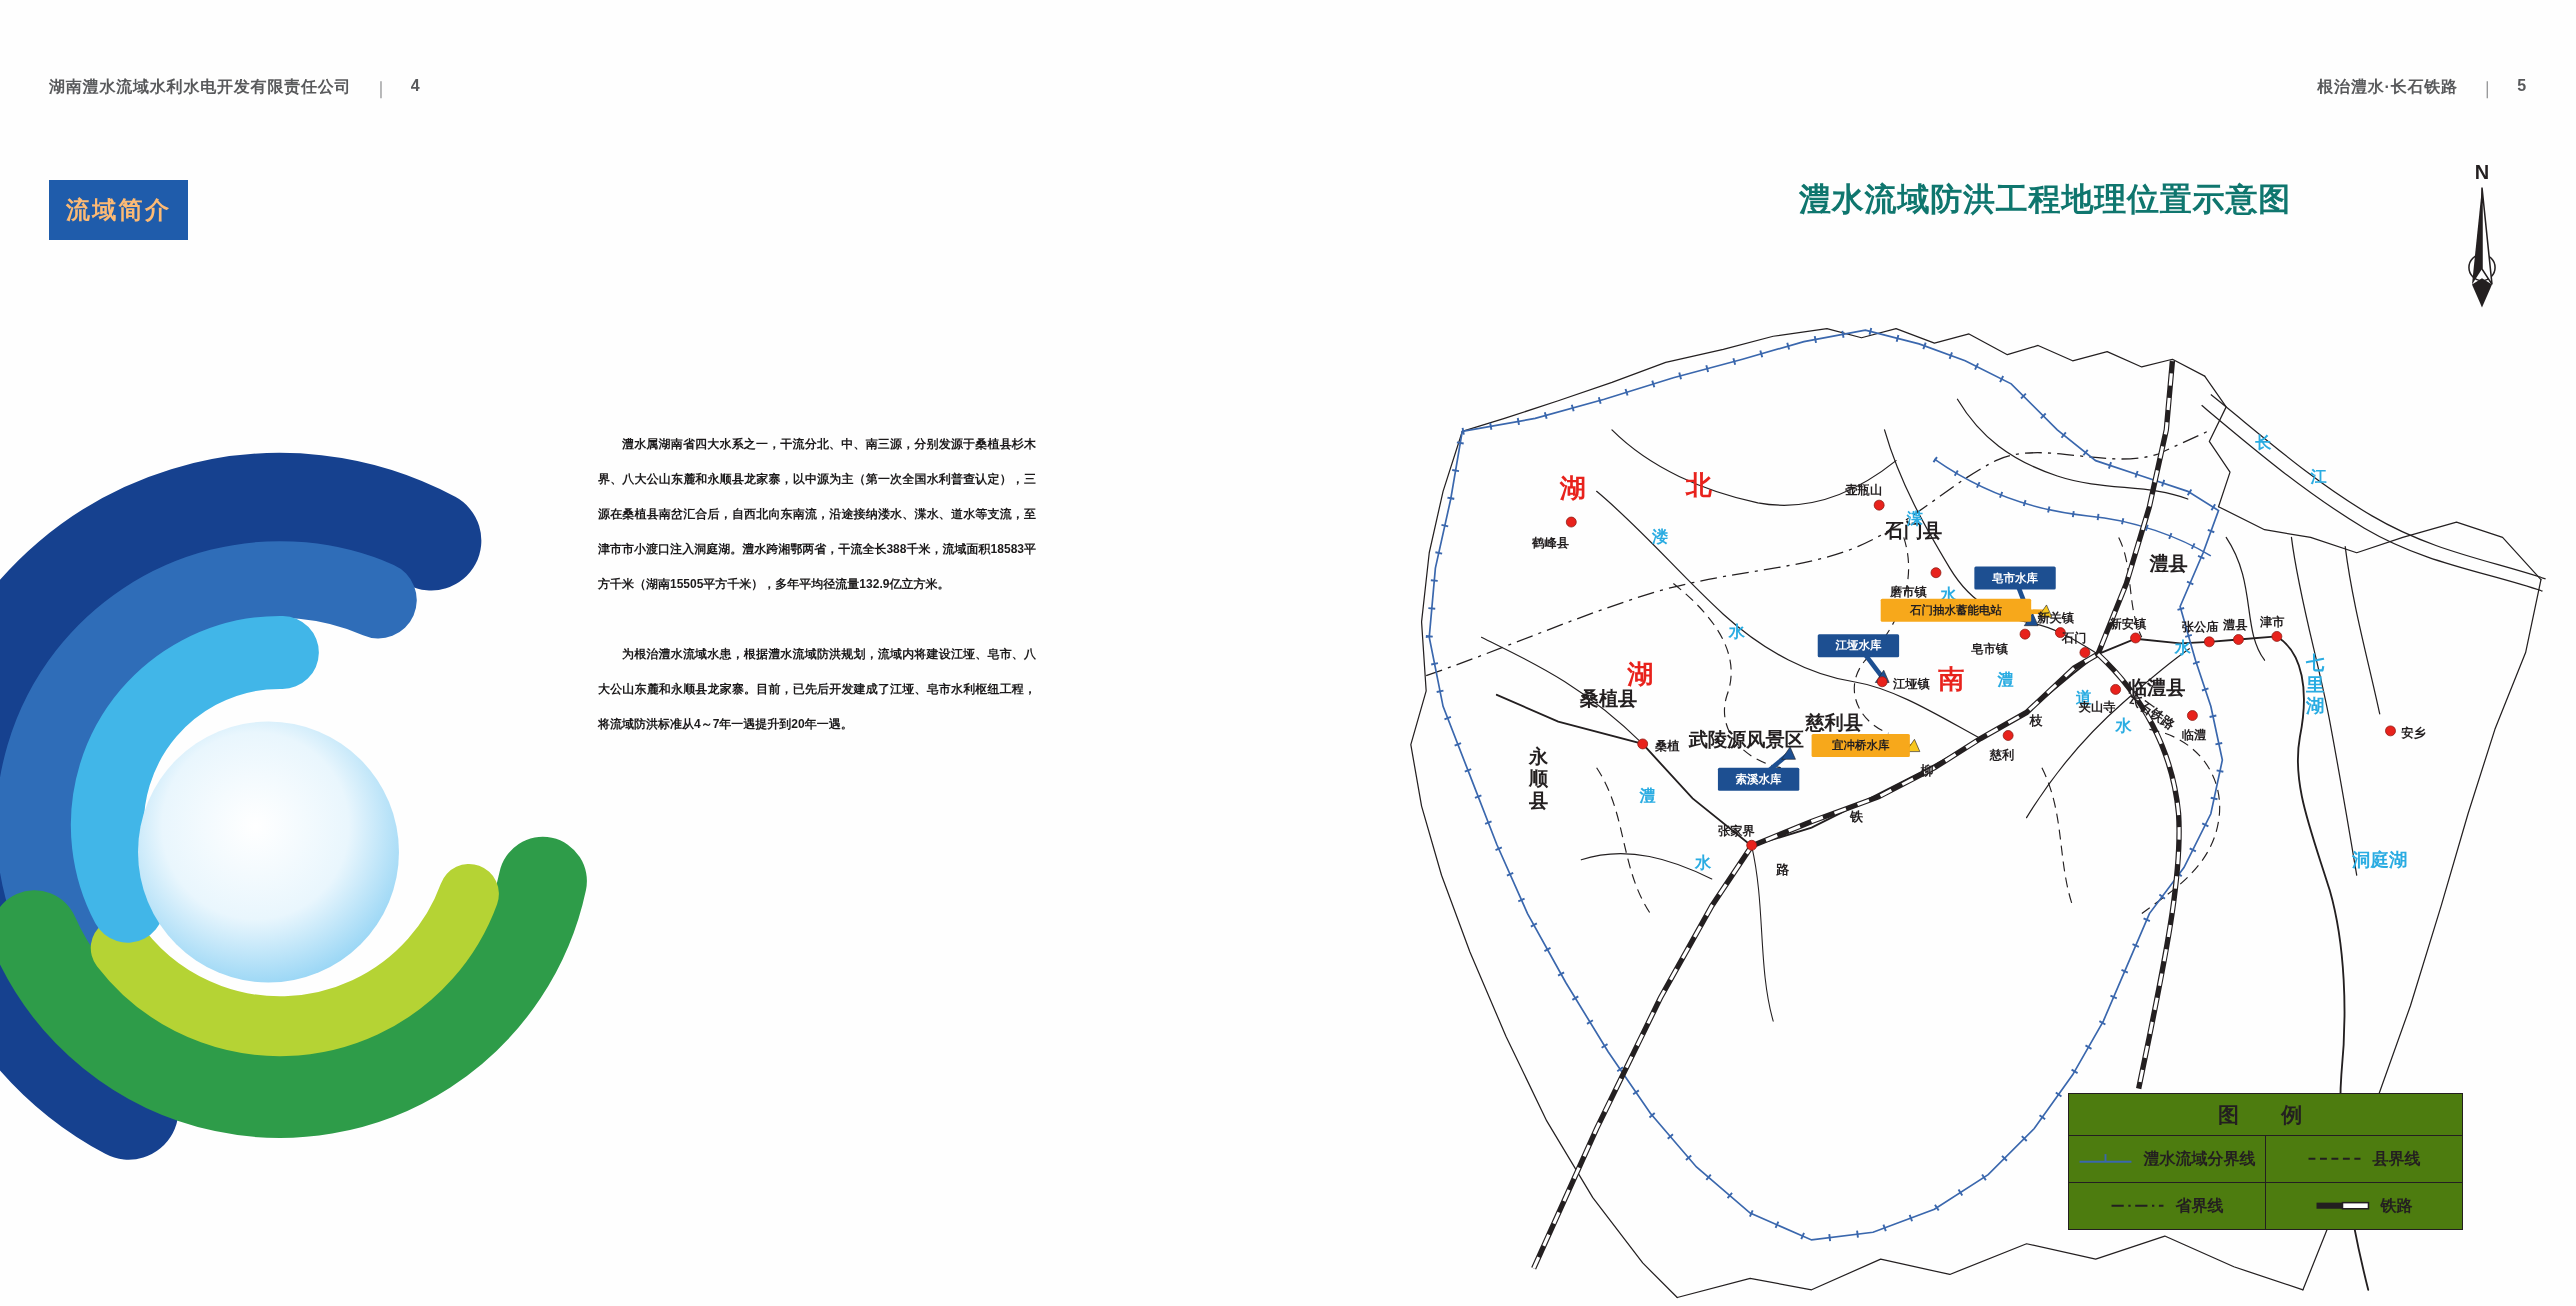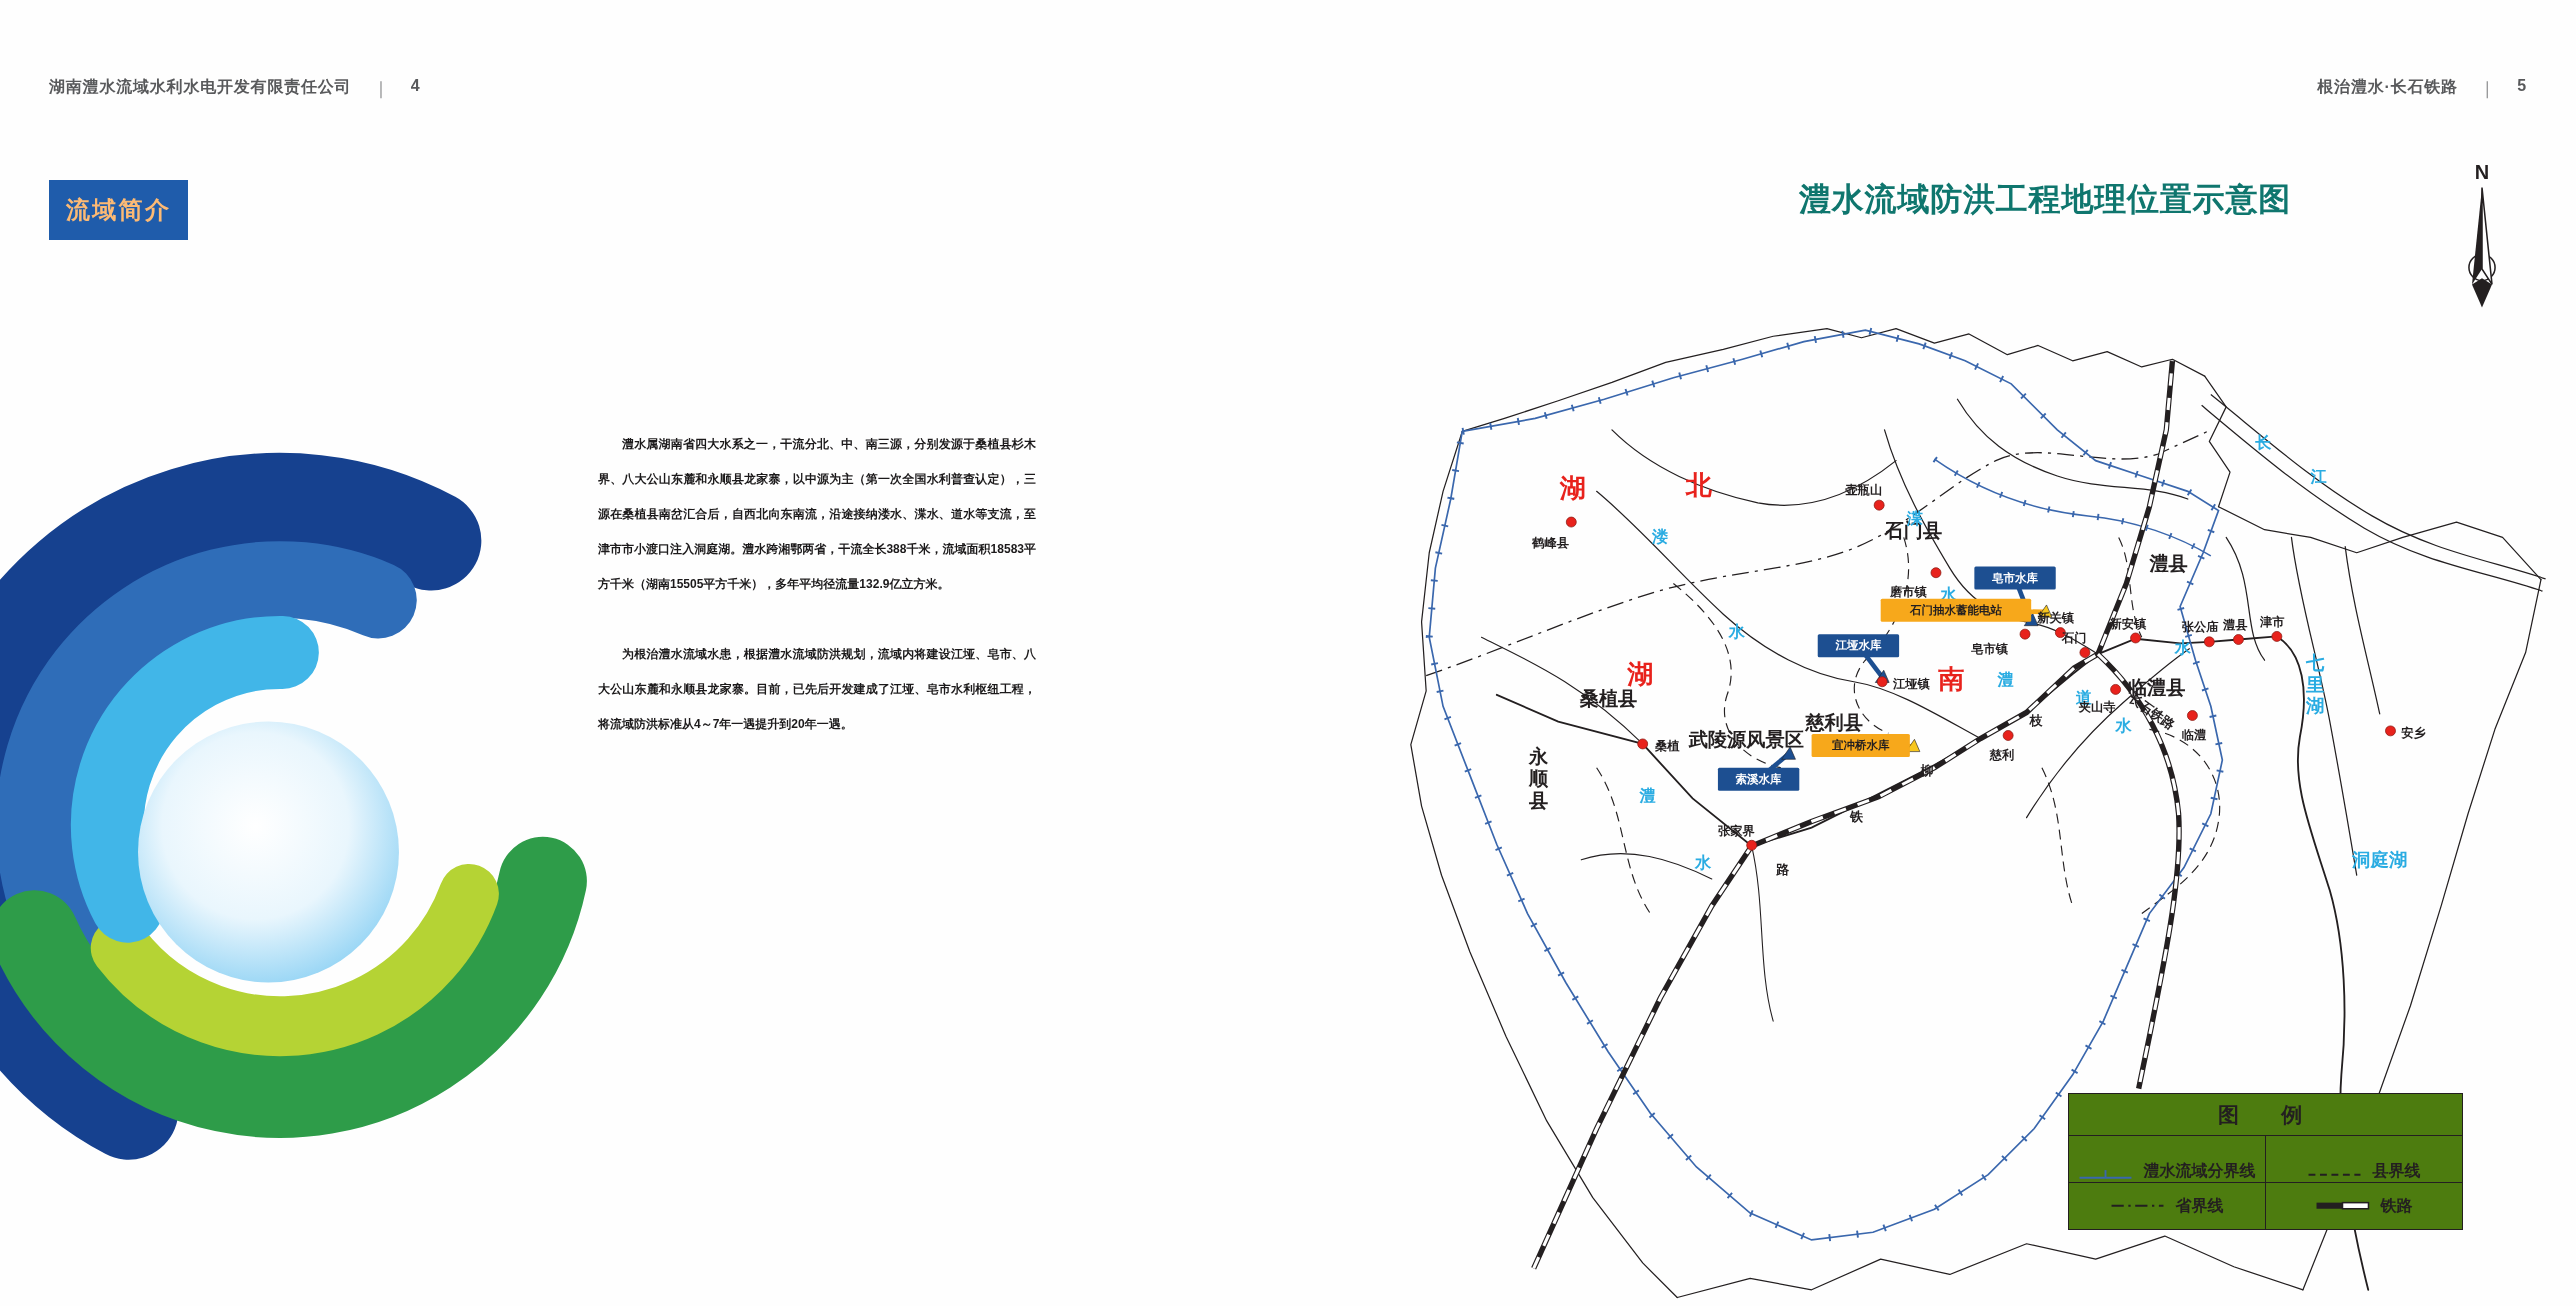--- a/index.html
+++ b/index.html
@@ -25,21 +25,21 @@
   .compass{position:absolute;left:2455px;top:161px;width:54px;height:146px;text-align:center;}
   .compass .n{color:#231f20;font-size:20px;font-weight:bold;display:block;margin-bottom:1.5px;}
   
   .legend{position:absolute;left:2068px;top:1093px;width:393px;background:#4d7c0f;
           border:1.5px solid #231f20;color:#231f20;}
   .legend .ltitle{height:41px;line-height:41px;text-align:center;font-size:21px;font-weight:bold;
           border-bottom:1.5px solid #231f20;letter-spacing:10.7px;}
   .lgrid{display:grid;grid-template-columns:1fr 1fr;}
   .lcell{height:46px;display:flex;align-items:center;justify-content:center;gap:10.7px;
          font-size:16px;font-weight:bold;}
-  .lcell.b{border-bottom:1.5px solid #231f20;align-items:flex-end;}
+  .lcell.b{border-bottom:1.5px solid #231f20;}
   .lcell.r{border-right:1.5px solid #231f20;}
   
   svg text{font-family:"Liberation Sans","DejaVu Sans",sans-serif;}
   .prov{fill:#e8221c;font-size:34px;font-weight:bold;}
   .county{fill:#231f20;font-size:25px;font-weight:bold;}
   .town{fill:#231f20;font-size:16px;font-weight:bold;}
   .river{fill:#2aace2;font-size:21px;font-weight:bold;}
   .lake{fill:#2aace2;font-size:24px;font-weight:bold;}
   .rwc{fill:#231f20;font-size:17px;font-weight:bold;}
   .flag{font-size:15px;font-weight:bold;}

